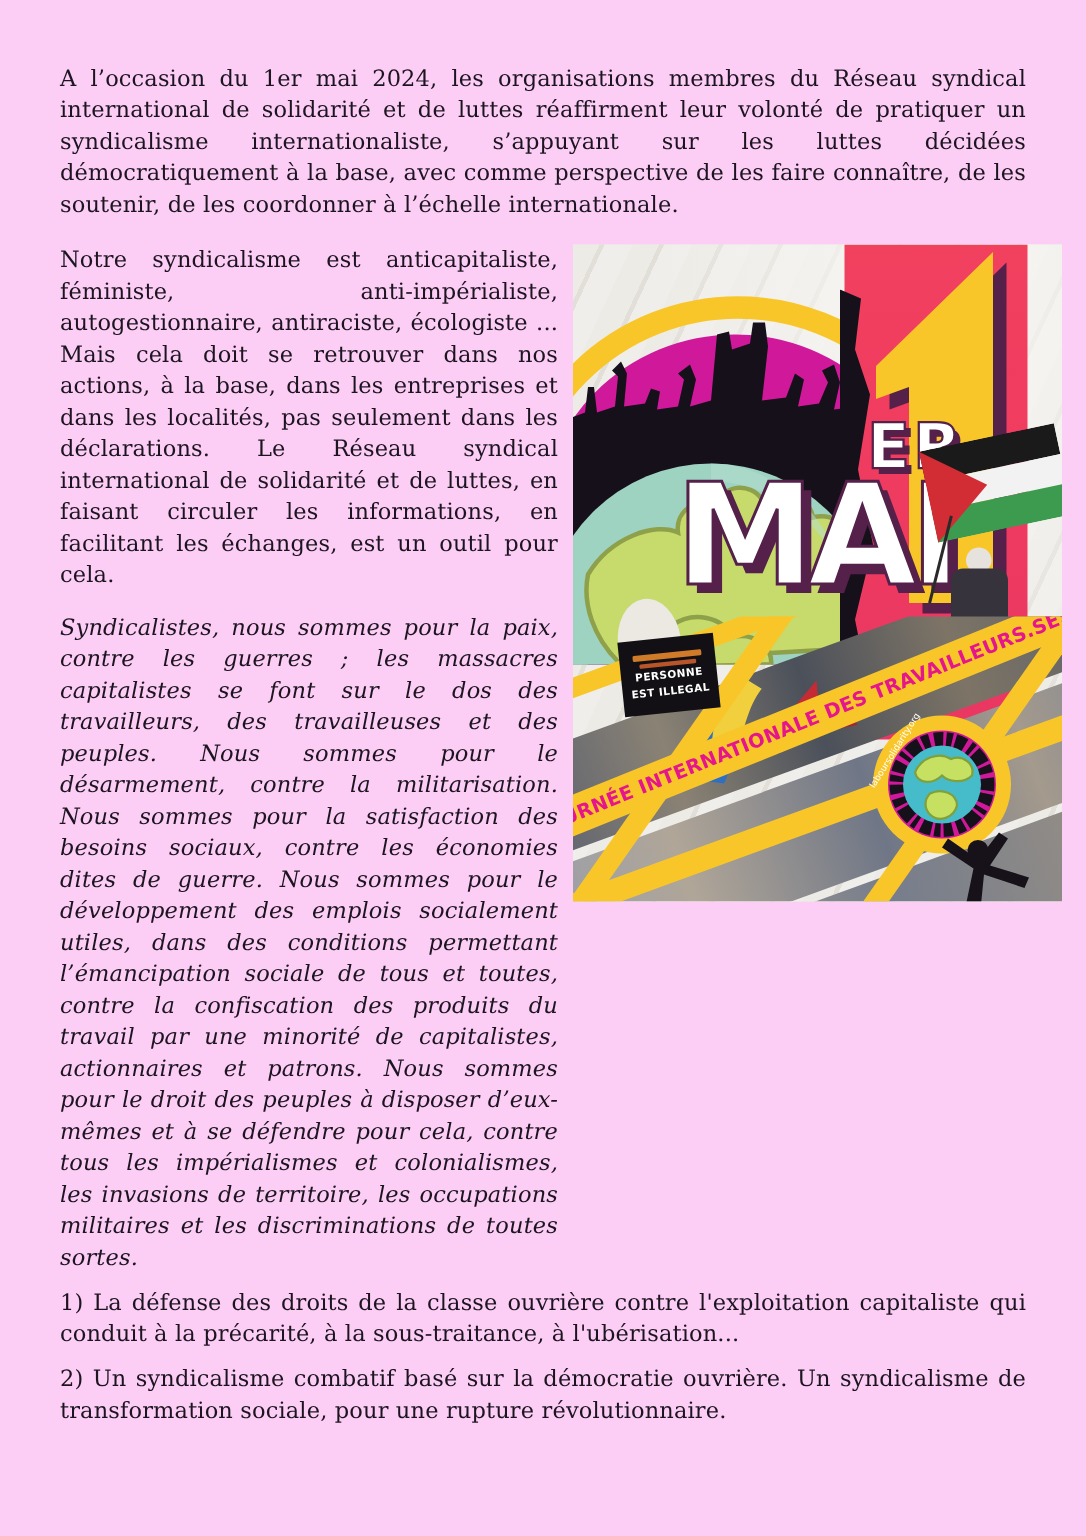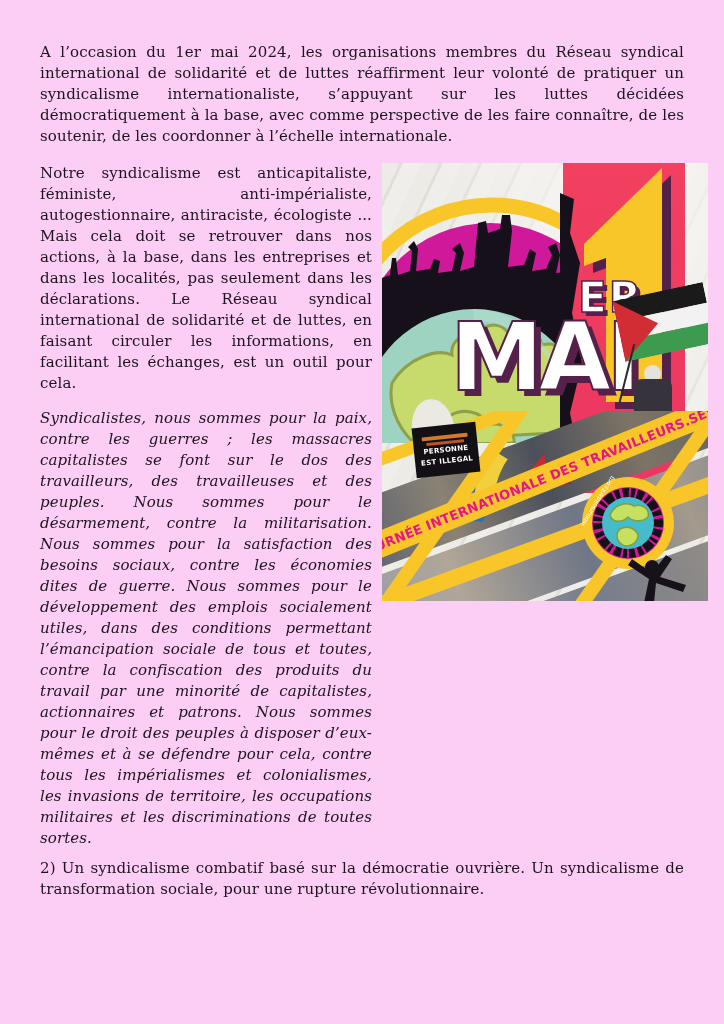--- a/index.html
+++ b/index.html
@@ -205,17 +205,18 @@
           <div class="sign-text">EST ILLEGAL</div>
         </div>
       </div>
 
     </div>
 
   </div>
 
 
   <div>
+    <p class="body-text priority">1) La défense des droits de la classe ouvrière contre l'exploitation capitaliste qui conduit à la précarité, à la sous-traitance, à l'ubérisation...</p>
     <p class="body-text priority">2) Un syndicalisme combatif basé sur la démocratie ouvrière. Un syndicalisme de transformation sociale, pour une rupture révolutionnaire.</p>
 
   </div>
 
 </div>
 
 </body></html>

